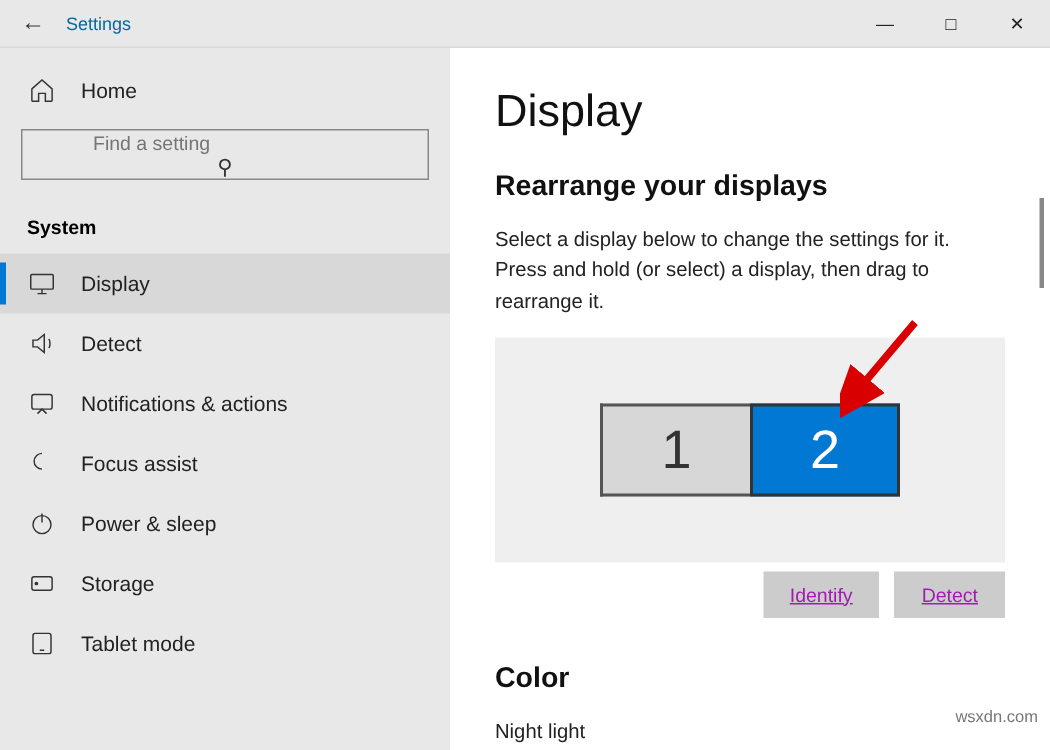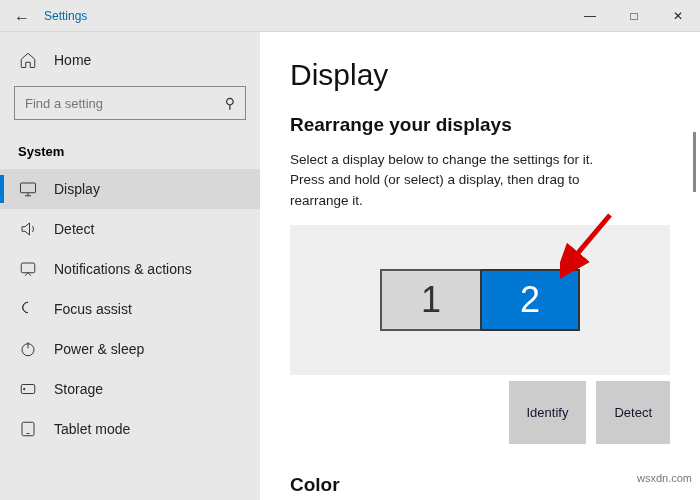--- a/index.html
+++ b/index.html
@@ -3,40 +3,40 @@
   <meta charset="utf-8">
   <style>
     * { box-sizing: border-box; margin: 0; padding: 0; font-family: "Segoe UI", Tahoma, sans-serif; }
     body { width: 700px; height: 500px; background: #fff; overflow: hidden; position: relative; }
     .titlebar { height: 32px; display: flex; align-items: center; background: #e8e8e8; border-bottom: 1px solid #d8d8d8; }
     .titlebar .back { width: 44px; text-align: center; font-size: 16px; color: #333; cursor: pointer; }
     .titlebar .title { font-size: 12px; color: #0369a1; }
     .titlebar .spacer { flex: 1; }
     .winbtn { width: 44px; height: 32px; display: flex; align-items: center; justify-content: center; font-size: 12px; color: #222; cursor: pointer; }
     .layout { display: flex; height: calc(100% - 32px); }
-    .sidebar { width: 260px; background: #e8e8e8; display: flex; flex-direction: column; padding-top: 6px; }
+    .sidebar { width: 300px; background: #e8e8e8; display: flex; flex-direction: column; padding-top: 6px; }
     .sb-row { display: flex; align-items: center; height: 40px; padding: 0 18px; font-size: 14px; color: #222; cursor: pointer; position: relative; }
     .sb-row.home { height: 44px; }
     .sb-row .icon { width: 20px; height: 20px; margin-right: 16px; display: flex; align-items: center; justify-content: center; color: #333; }
     .sb-row.active::before { content: ""; position: absolute; left: 0; top: 6px; bottom: 6px; width: 4px; background: #0078d4; }
     .sb-row.active { background: #d8d8d8; }
     .sb-heading { font-weight: 600; padding: 16px 18px 10px; font-size: 13px; }
-    .searchbox { margin: 4px 14px 8px; height: 34px; border: 1px solid #888; display: flex; align-items: center; padding: 0 10px; background: #e8e8e8; }
+    .searchbox { margin: 4px 14px 8px; height: 34px; border: 1px solid #888; display: flex; align-items: center; padding: 0 10px; background: #e8e8e8; flex-direction: column; }
     .searchbox input { flex: 1; border: none; background: transparent; font-size: 13px; color: #666; outline: none; }
     .searchbox .sicon { font-size: 14px; color: #333; }
     .content { flex: 1; padding: 26px 30px 0 30px; position: relative; overflow: hidden; }
     .content h1 { font-weight: 400; font-size: 30px; margin-bottom: 22px; color: #111; }
     .content h2 { font-weight: 600; font-size: 19px; margin-bottom: 14px; color: #111; }
     .desc { font-size: 13.5px; color: #222; line-height: 1.5; margin-bottom: 14px; max-width: 340px; }
     .display-canvas { background: #efefef; height: 150px; display: flex; align-items: center; justify-content: center; margin-bottom: 6px; }
     .monitor { width: 100px; height: 62px; display: flex; align-items: center; justify-content: center; font-size: 36px; font-weight: 300; border: 2px solid #555; }
     .m1 { background: #d7d7d7; color: #333; border-right: none; }
     .m2 { background: #0078d4; color: #fff; border-color: #333; }
     .btnrow { display: flex; justify-content: flex-end; gap: 10px; margin-bottom: 30px; }
-    .flatbtn { background: #ccc; color: #0f172a; font-size: 13px; padding: 24px 18px; border: none; cursor: pointer; }
+    .flatbtn { background: #ccc; color: #a21caf; font-size: 13px; padding: 8px 18px; border: none; cursor: pointer; text-decoration: underline; }
     .watermark { position: absolute; right: 8px; bottom: 16px; font-size: 11px; color: #777; }
     .scrolltrack { position: absolute; right: 4px; top: 100px; width: 3px; height: 60px; background: #888; }
     .arrow-wrap { position: absolute; left: 560px; top: 210px; pointer-events: none; }
     svg.icon-svg { width: 18px; height: 18px; stroke: #333; stroke-width: 1.3; fill: none; }
   </style>
 </head>
 <body>
 
 <div class="titlebar">
   <div class="back">←</div>

